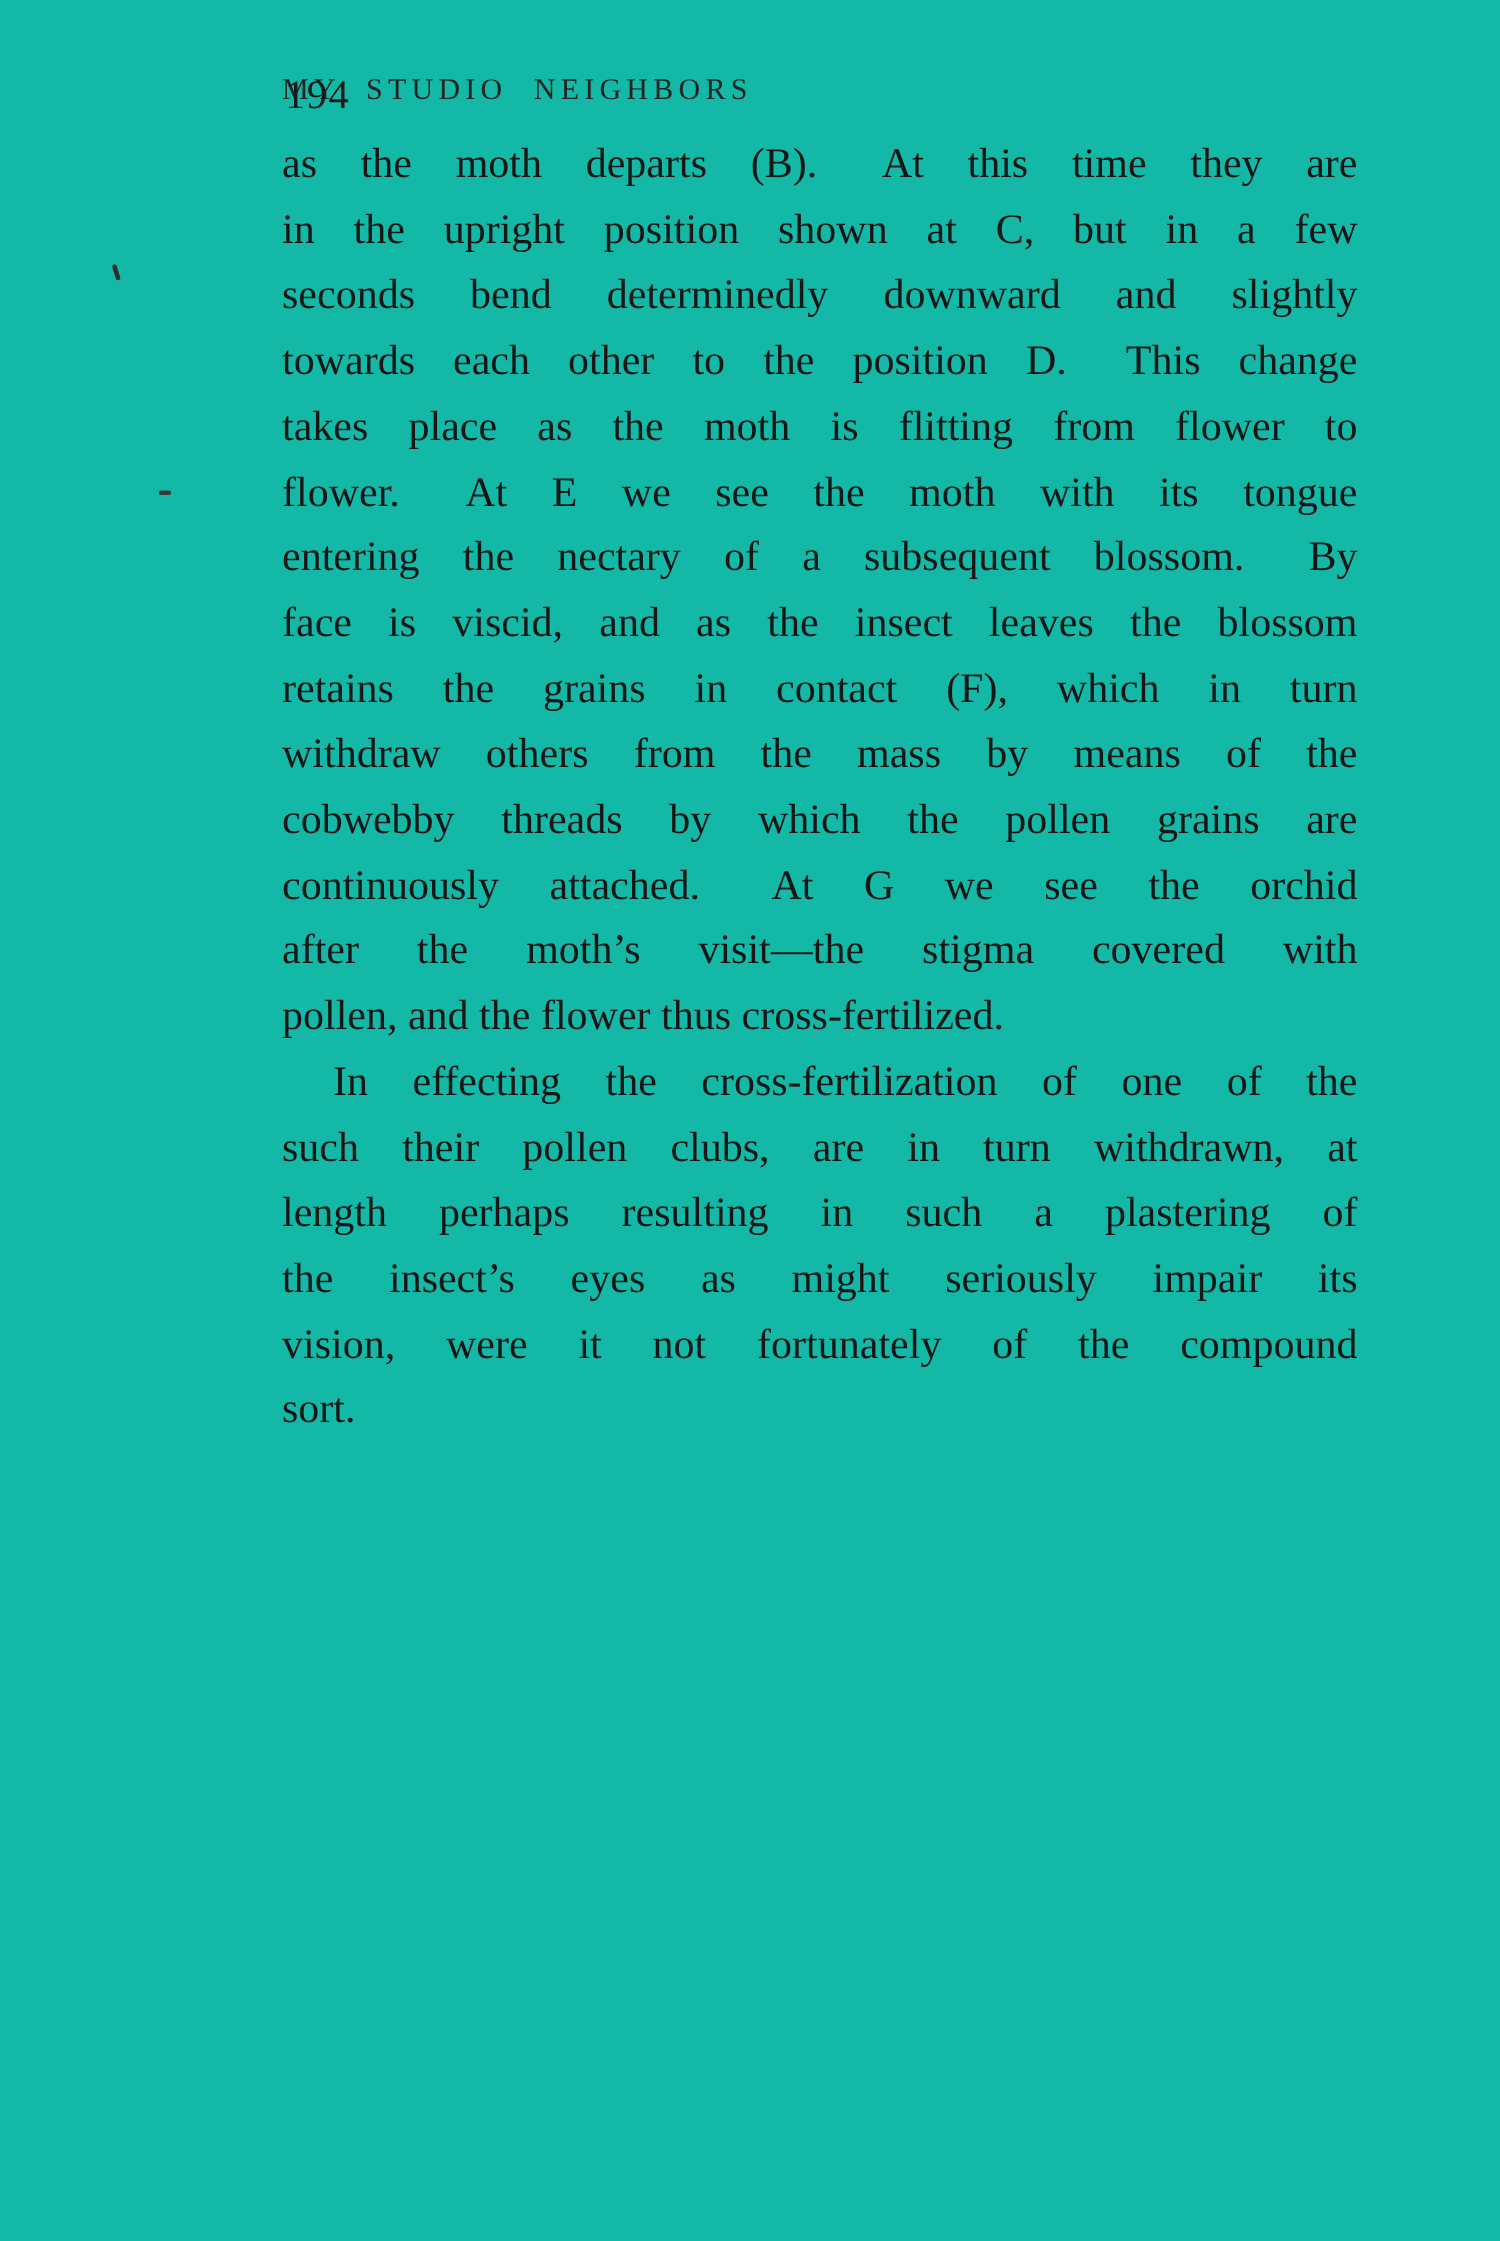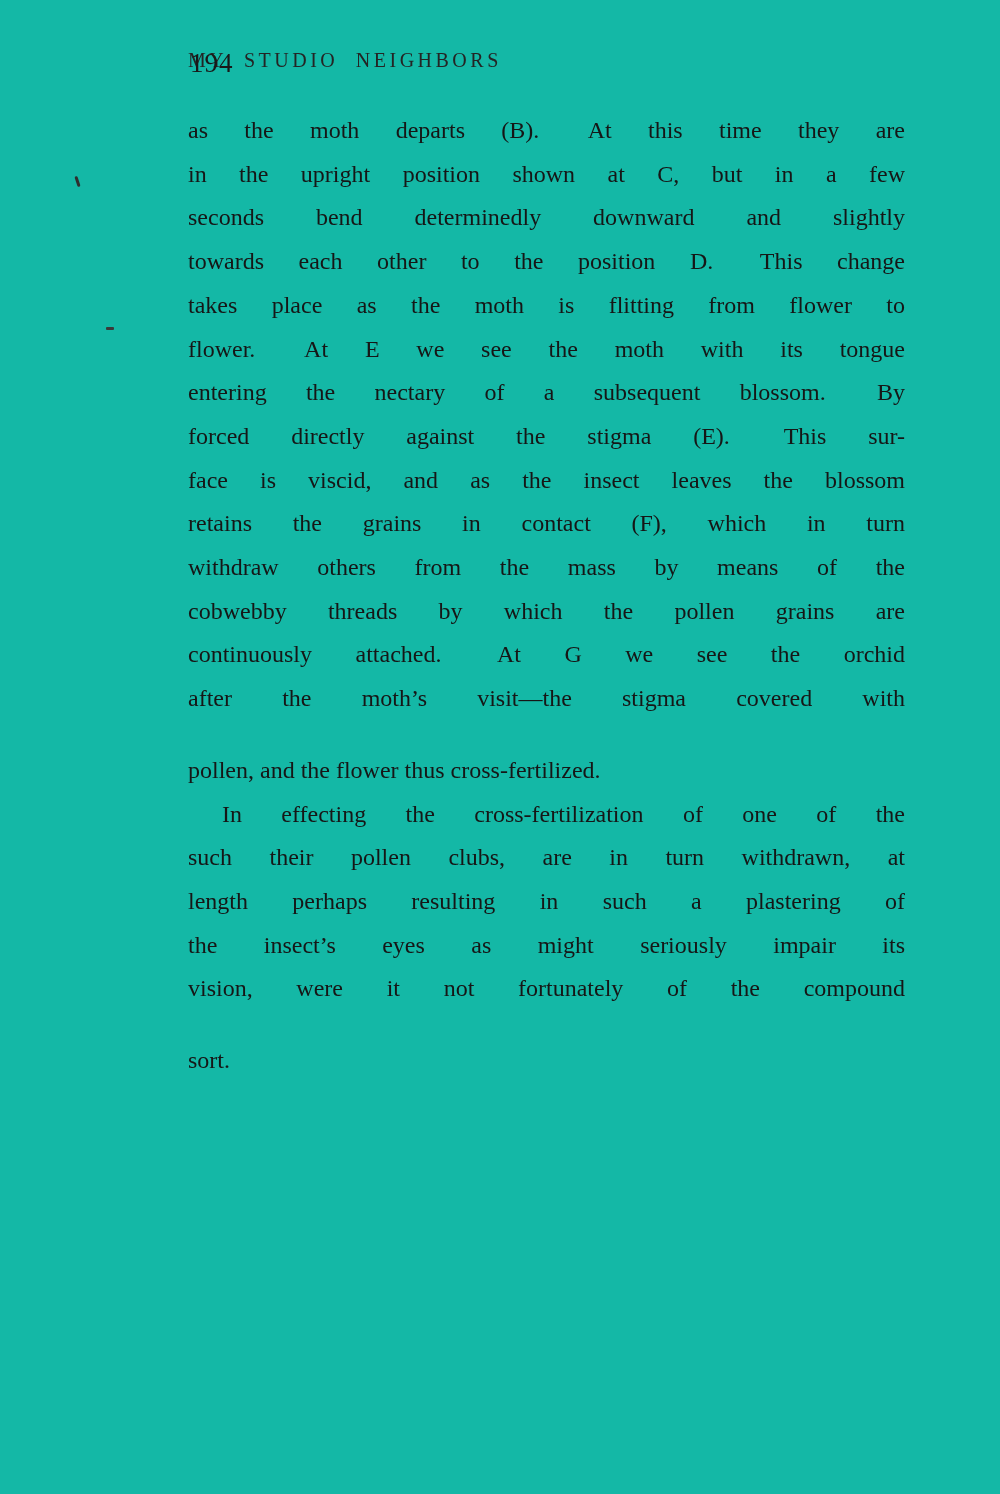--- a/index.html
+++ b/index.html
@@ -35,34 +35,33 @@
     display: block;
     text-align: left;
     font-size: 20px;
     letter-spacing: 3.5px;
     word-spacing: 9px;
     color: #242424;
     padding-top: 3px;
   }
   .body-text {
     position: absolute;
-    top: 109px;
+    top: 88px;
     left: 188px;
     width: 717px;
-    font-size: 24px;
+    font-size: 28px;
     line-height: 43.7px;
   }
   .para { margin: 0; padding: 0; }
   .ln {
     text-align: justify;
     text-align-last: justify;
   }
   .ln-end {
     text-align: left;
-    margin-top: 28px;
   }
   .ind {
     text-indent: 34px;
   }
   .artifact {
     position: absolute;
     background: #2f2f2f;
   }
   .artifact-1 {
     left: 76px;
@@ -94,21 +93,20 @@
   <main class="body-text">
 
     <div class="para">
       <div class="ln">as the moth departs (B).  At this time they are</div>
       <div class="ln">in the upright position shown at C, but in a few</div>
       <div class="ln">seconds bend determinedly downward and slightly</div>
       <div class="ln">towards each other to the position D.  This change</div>
       <div class="ln">takes place as the moth is flitting from flower to</div>
       <div class="ln">flower.  At E we see the moth with its tongue</div>
       <div class="ln">entering the nectary of a subsequent blossom.  By</div>
-      <div class="ln">forced directly against the stigma (E).  This sur-</div>
       <div class="ln">face is viscid, and as the insect leaves the blossom</div>
       <div class="ln">retains the grains in contact (F), which in turn</div>
       <div class="ln">withdraw others from the mass by means of the</div>
       <div class="ln">cobwebby threads by which the pollen grains are</div>
       <div class="ln">continuously attached.  At G we see the orchid</div>
       <div class="ln">after the moth’s visit—the stigma covered with</div>
       <div class="ln-end">pollen, and the flower thus cross-fertilized.</div>
     </div>
 
     <div class="para">

